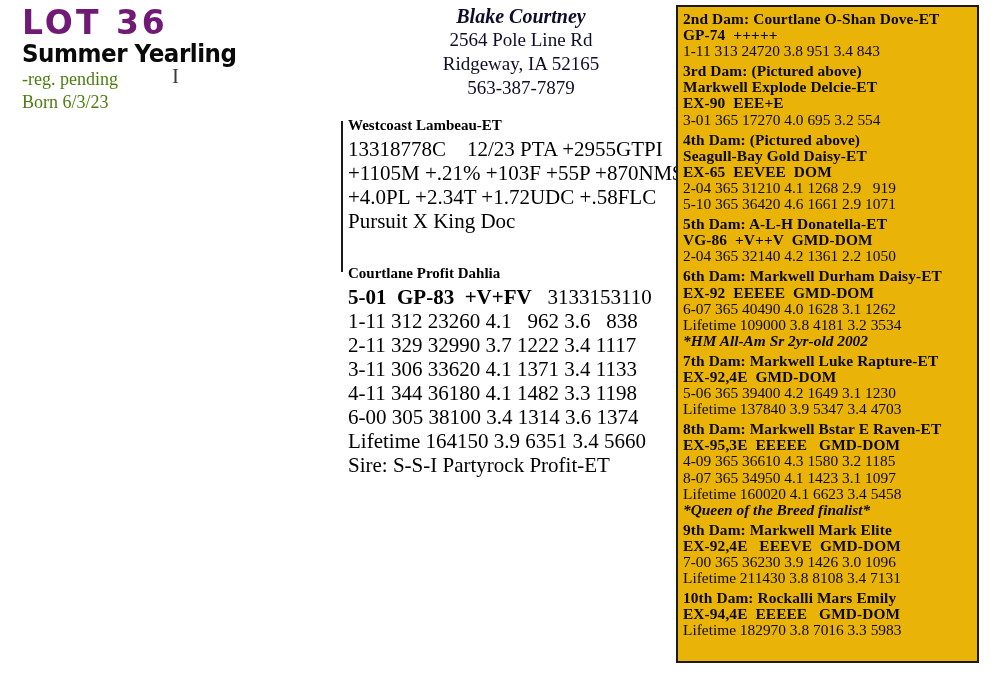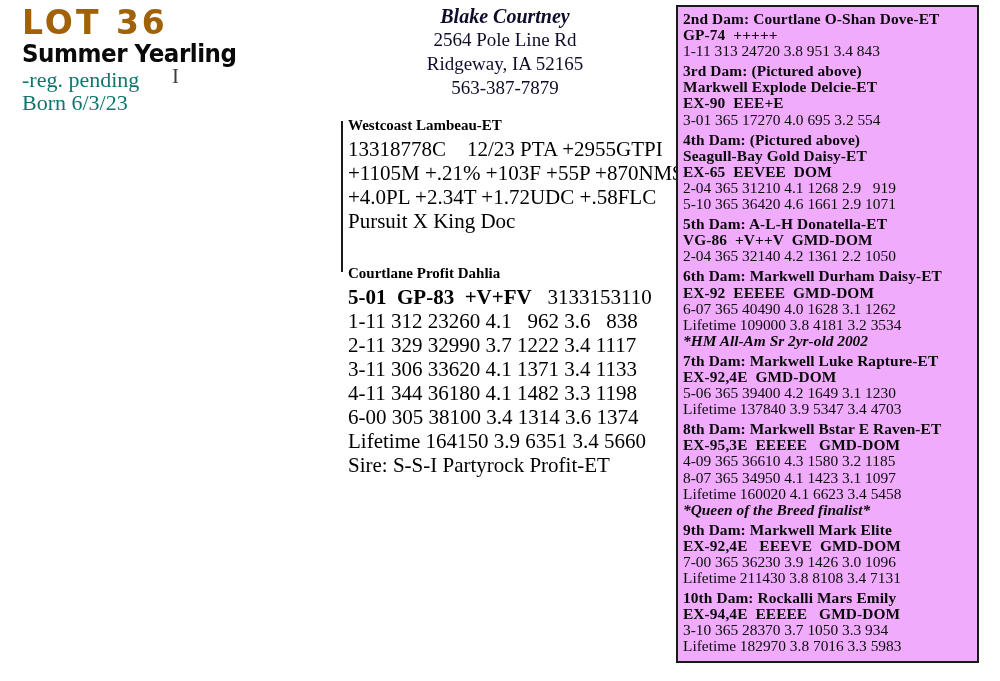--- a/index.html
+++ b/index.html
@@ -6,69 +6,69 @@
   body{
     width:1000px;height:681px;position:relative;overflow:hidden;
     background:#ffffff;color:#000;
     font-family:"Liberation Serif", serif;
   }
   .abs{position:absolute;}
   
   .lot-number{
     font-family:"DejaVu Sans", sans-serif;
     font-weight:bold;font-size:33px;letter-spacing:3px;line-height:34px;
-    color:#a16207;
+    color:#701a75;
   }
   .lot-type{
     font-family:"DejaVu Sans", sans-serif;
     font-weight:bold;font-size:25px;letter-spacing:-0.5px;line-height:28px;
     transform:scaleX(0.92);transform-origin:left;
     color:#0a0a0a;
   }
   .lot-reg,.lot-born{
-    font-size:22px;line-height:23px;color:#0f766e;
+    font-size:18px;line-height:23px;color:#4d7c0f;
   }
   .ibeam{
     font-family:"Liberation Serif", serif;
     font-size:21px;color:#3c3c3c;line-height:21px;
   }
   
   .consignor{
     width:260px;text-align:center;font-size:19px;line-height:24px;color:#0d0d2b;
   }
   .consignor .name{font-weight:bold;font-style:italic;font-size:20px;}
   
   .ped-rule{width:0;border-left:2px solid #1a1a1a;}
   .ped-name{font-weight:bold;font-size:15px;line-height:24px;white-space:pre;}
   .ped-line{font-size:21px;line-height:24px;white-space:pre;}
   .ped-line .b{font-weight:bold;}
   
   .maternal-box{
     left:676px;top:5px;width:303px;height:658px;box-sizing:border-box;
-    border:2px solid #1a1a1a;padding:4px 5px 2px 5px;background:#f0abfc;
+    border:2px solid #1a1a1a;padding:4px 5px 2px 5px;background:#eab308;
   }
   .ped-section{margin-bottom:4px;}
   .mline{font-size:15.4px;line-height:16.1px;white-space:pre;color:#0a0a0a;}
   .mline.bold{font-weight:bold;letter-spacing:0.1px;}
   .mline.ital{font-weight:bold;font-style:italic;}
   .mline.reg{font-weight:normal;}
 </style>
 </head>
 <body>
 
 <div class="abs" style="left:22px;top:6px;">
   <div class="lot-number">LOT 36</div>
   <div class="lot-type">Summer Yearling</div>
   <div class="lot-reg">-reg. pending</div>
   <div class="lot-born">Born 6/3/23</div>
 </div>
 
 <div class="abs ibeam" style="left:172px;top:66px;">I</div>
 
-<div class="abs consignor" style="left:375px;top:4px;">
+<div class="abs consignor" style="left:391px;top:4px;">
   <div class="name">Blake Courtney</div>
   <div>2564 Pole Line Rd</div>
   <div>Ridgeway, IA 52165</div>
   <div>563-387-7879</div>
 </div>
 
 <div class="abs ped-rule" style="left:341px;top:121px;height:151px;"></div>
 
 <div class="abs" style="left:348px;top:113px;">
   <div class="ped-name">Westcoast Lambeau-ET</div>
@@ -137,16 +137,15 @@
     </div>
     <div class="ped-section">
       <div class="mline bold">9th Dam: Markwell Mark Elite</div>
       <div class="mline bold">EX-92,4E   EEEVE  GMD-DOM</div>
       <div class="mline reg">7-00 365 36230 3.9 1426 3.0 1096</div>
       <div class="mline reg">Lifetime 211430 3.8 8108 3.4 7131</div>
     </div>
     <div class="ped-section">
       <div class="mline bold">10th Dam: Rockalli Mars Emily</div>
       <div class="mline bold">EX-94,4E  EEEEE   GMD-DOM</div>
-      <div class="mline reg">3-10 365 28370 3.7 1050 3.3 934</div>
       <div class="mline reg">Lifetime 182970 3.8 7016 3.3 5983</div>
     </div>
   </aside>
 
 </body></html>

